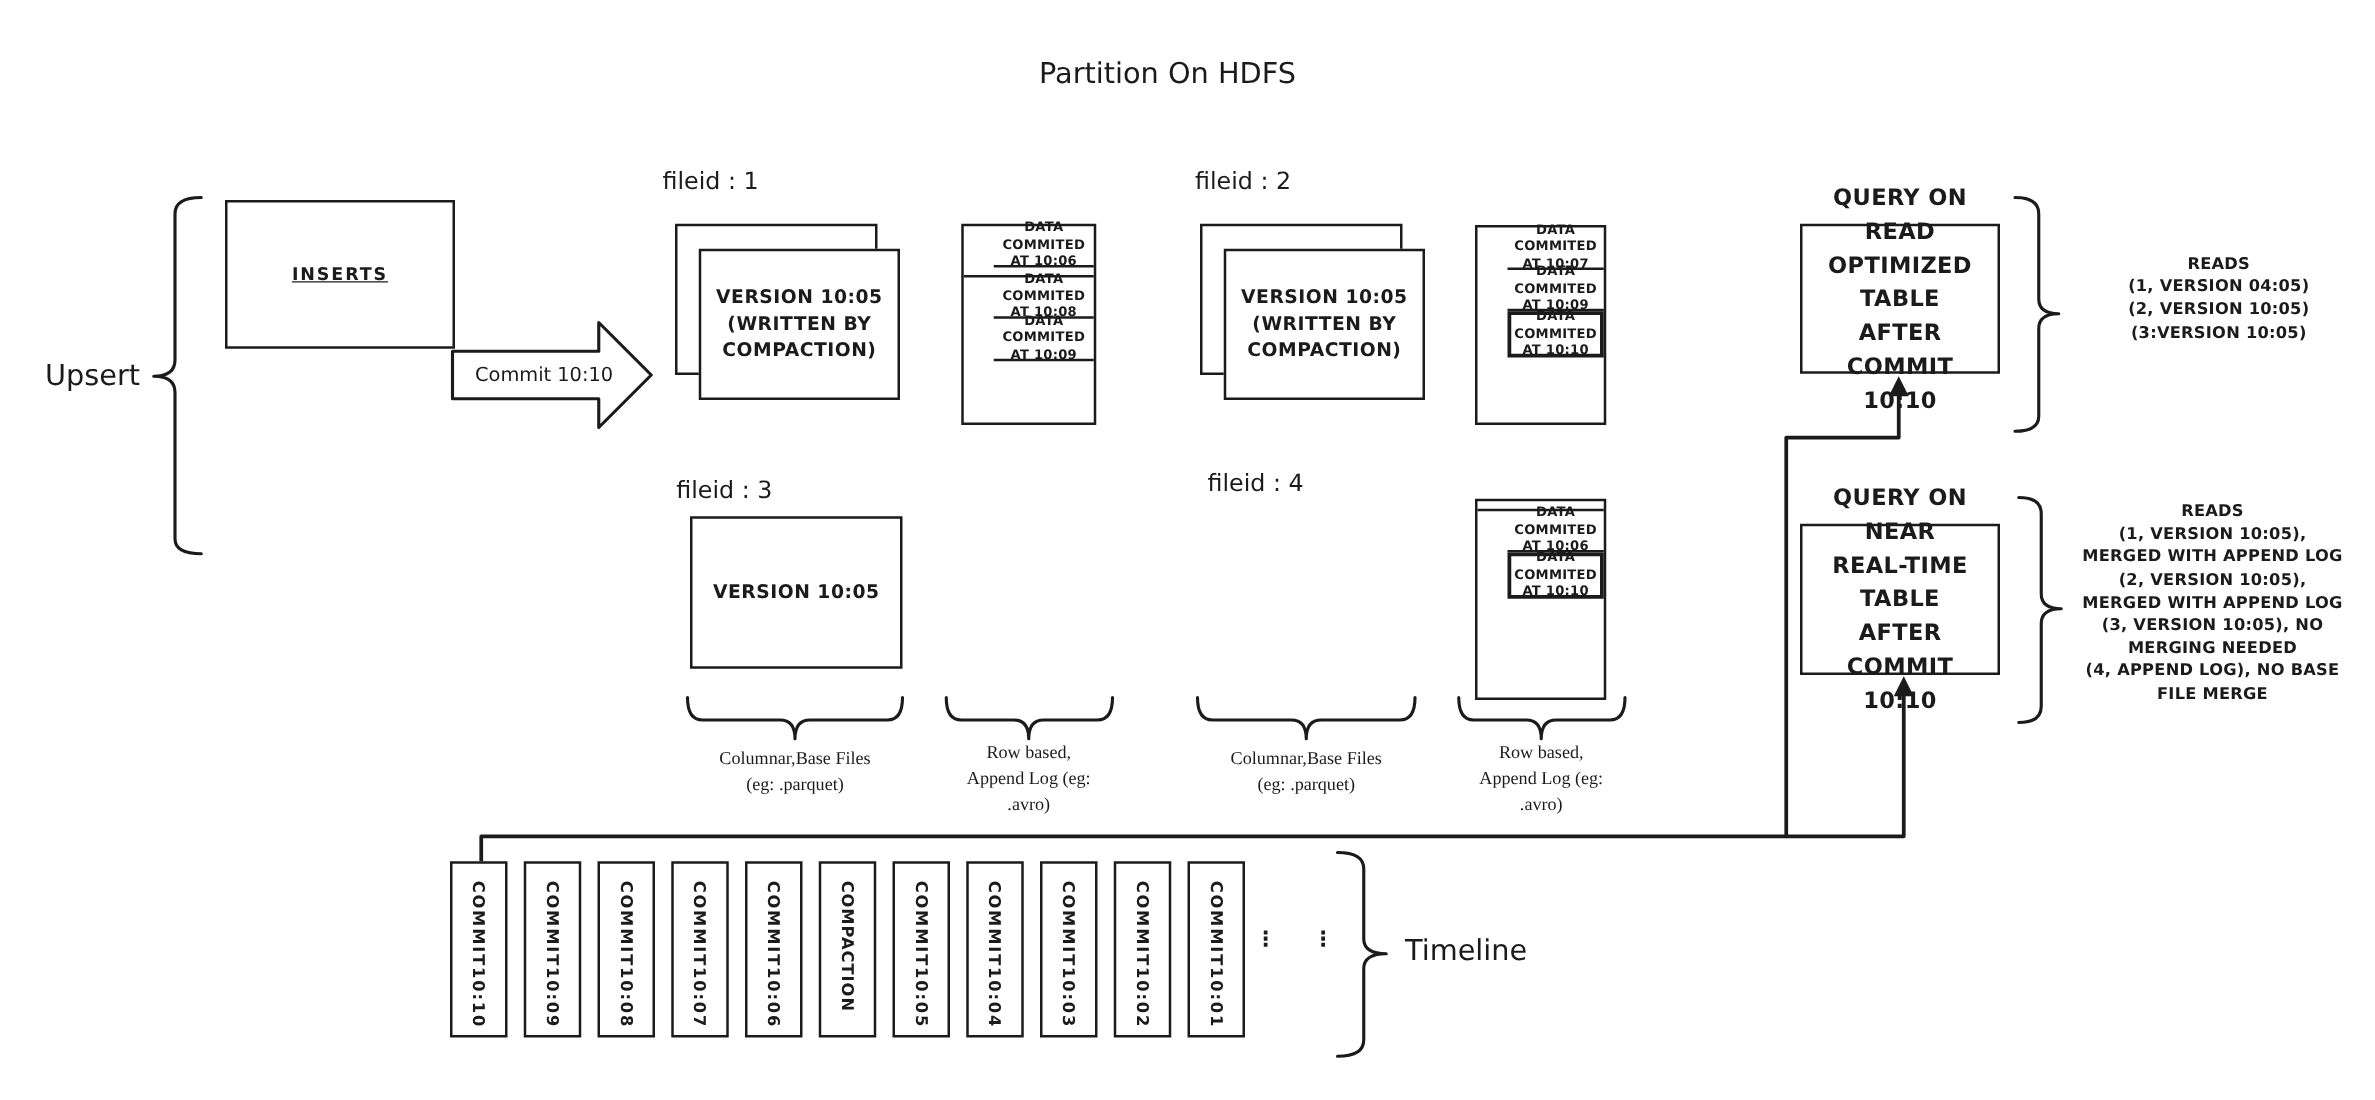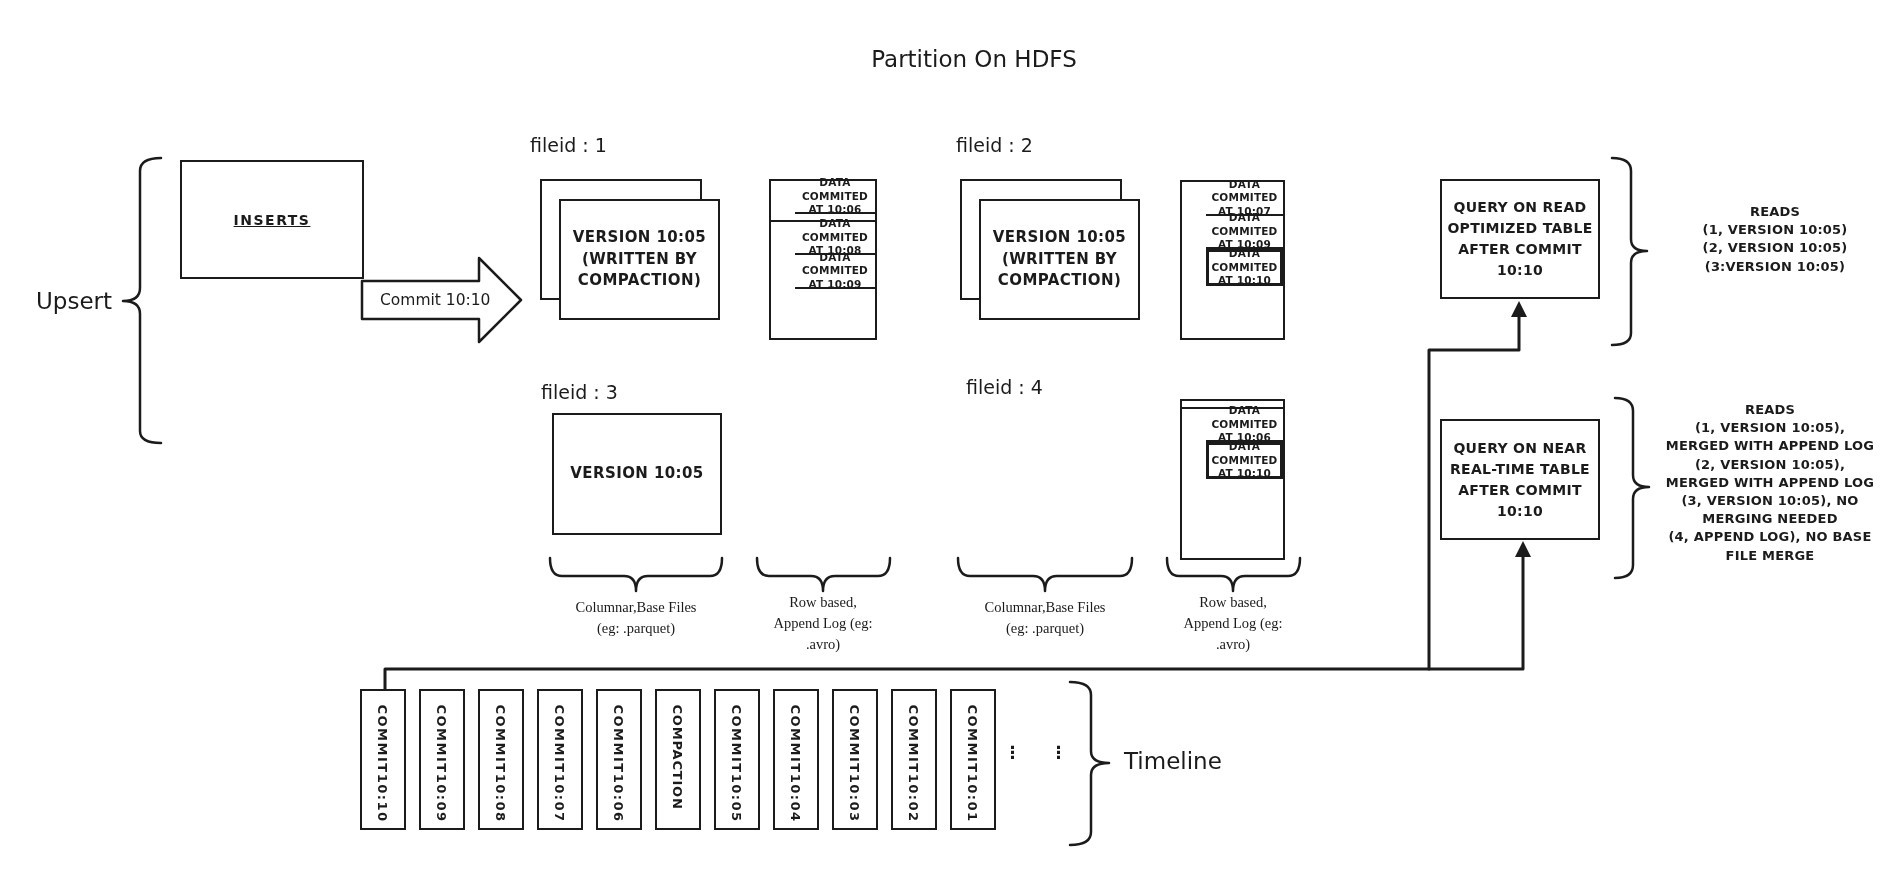--- a/index.html
+++ b/index.html
@@ -17,21 +17,21 @@
   .back { z-index: 1; }
   .front { z-index: 2; }
   .center { display: flex; flex-direction: column; justify-content: center; align-items: center; text-align: center; }
   .lbl { position: absolute; z-index: 3; }
   .hand { font-weight: normal; }
   .caps { font-weight: bold; letter-spacing: 1.5px; }
   .title { font-size: 23px; text-align: center; }
   .fileid { font-size: 19px; text-align: left; }
   .bigside { font-size: 23px; }
   .verlines { font-size: 15px; font-weight: bold; letter-spacing: 0.4px; line-height: 1.45; }
-  .qlines { font-size: 14px; font-weight: bold; letter-spacing: 0.3px; line-height: 1.5; }
+  .qlines { font-size: 18px; font-weight: bold; letter-spacing: 0.3px; line-height: 1.5; }
   .reads { font-size: 13px; font-weight: bold; letter-spacing: 0.2px; line-height: 1.4; text-align: center; z-index: 3; position: absolute; }
   .collabel { font-size: 14.5px; line-height: 1.45; text-align: center; position: absolute; z-index: 3; font-family: Liberation Serif, serif; }
   .log { display: flex; flex-direction: column; }
   .seg {
     box-sizing: border-box; border-bottom: 2.5px solid var(--ink);
     display: flex; flex-direction: column; justify-content: center;
     text-align: center; font-size: 10.5px; font-weight: bold; line-height: 1.3;
     letter-spacing: 0.2px; flex: 0 0 auto; margin-left: 24px;
   }
   .seg.thick { border: 3px solid var(--ink); }
@@ -66,21 +66,21 @@
 
     <path d="M 1070,682 Q 1091,682 1091,695 L 1091,751 Q 1091,763 1109,763 Q 1091,763 1091,775 L 1091,832 Q 1091,845 1070,845"></path>
 
     <polyline stroke-width="3" points="385,691 385,669 1523,669 1523,553"></polyline>
     <polygon fill="#1b1b1b" stroke="none" points="1515,557 1531,557 1523,541"></polygon>
 
     <polyline stroke-width="3" points="1429,669 1429,350 1519,350 1519,314"></polyline>
     <polygon fill="#1b1b1b" stroke="none" points="1511,317 1527,317 1519,301"></polygon>
   </svg>
 
-  <div class="lbl hand title" style="left:784px; top:46px; width:380px;">Partition On HDFS</div>
+  <div class="lbl hand title" style="left:744px; top:46px; width:380px;">Partition On HDFS</div>
 
   <div class="lbl hand bigside" style="left:36px; top:288px;">Upsert</div>
   <div class="box center" style="left:180px; top:160px; width:184px; height:119px;text-decoration:underline;">
     <span class="caps" style="font-size:14px;">INSERTS</span>
   </div>
   <div class="lbl hand" style="left:380px; top:291px; width:116px; text-align:left; font-size:15.5px;">Commit 10:10</div>
 
   <div class="lbl hand fileid" style="left:530px; top:134px; width:180px;">fileid : 1</div>
   <div class="box back" style="left:540px; top:179px; width:162px; height:121px;"></div>
   <div class="box front center verlines" style="left:559px; top:199px; width:161px; height:121px;">
@@ -174,21 +174,21 @@
   </div>
   <div class="box center qlines" style="left:1440px; top:419px; width:160px; height:121px;">
     <div>QUERY ON NEAR</div>
     <div>REAL-TIME TABLE</div>
     <div>AFTER COMMIT</div>
     <div>10:10</div>
   </div>
 
   <div class="reads" style="left:1655px; top:203px; width:240px;">
     <div>READS</div>
-    <div>(1, VERSION 10:05)</div>
+    <div>(1, VERSION 04:05)</div>
     <div>(2, VERSION 10:05)</div>
     <div>(3:VERSION 10:05)</div>
   </div>
   <div class="reads" style="left:1642px; top:401px; width:256px;">
     <div>READS</div>
     <div>(1, VERSION 10:05),</div>
     <div>MERGED WITH APPEND LOG</div>
     <div>(2, VERSION 10:05),</div>
     <div>MERGED WITH APPEND LOG</div>
     <div>(3, VERSION 10:05), NO</div>

